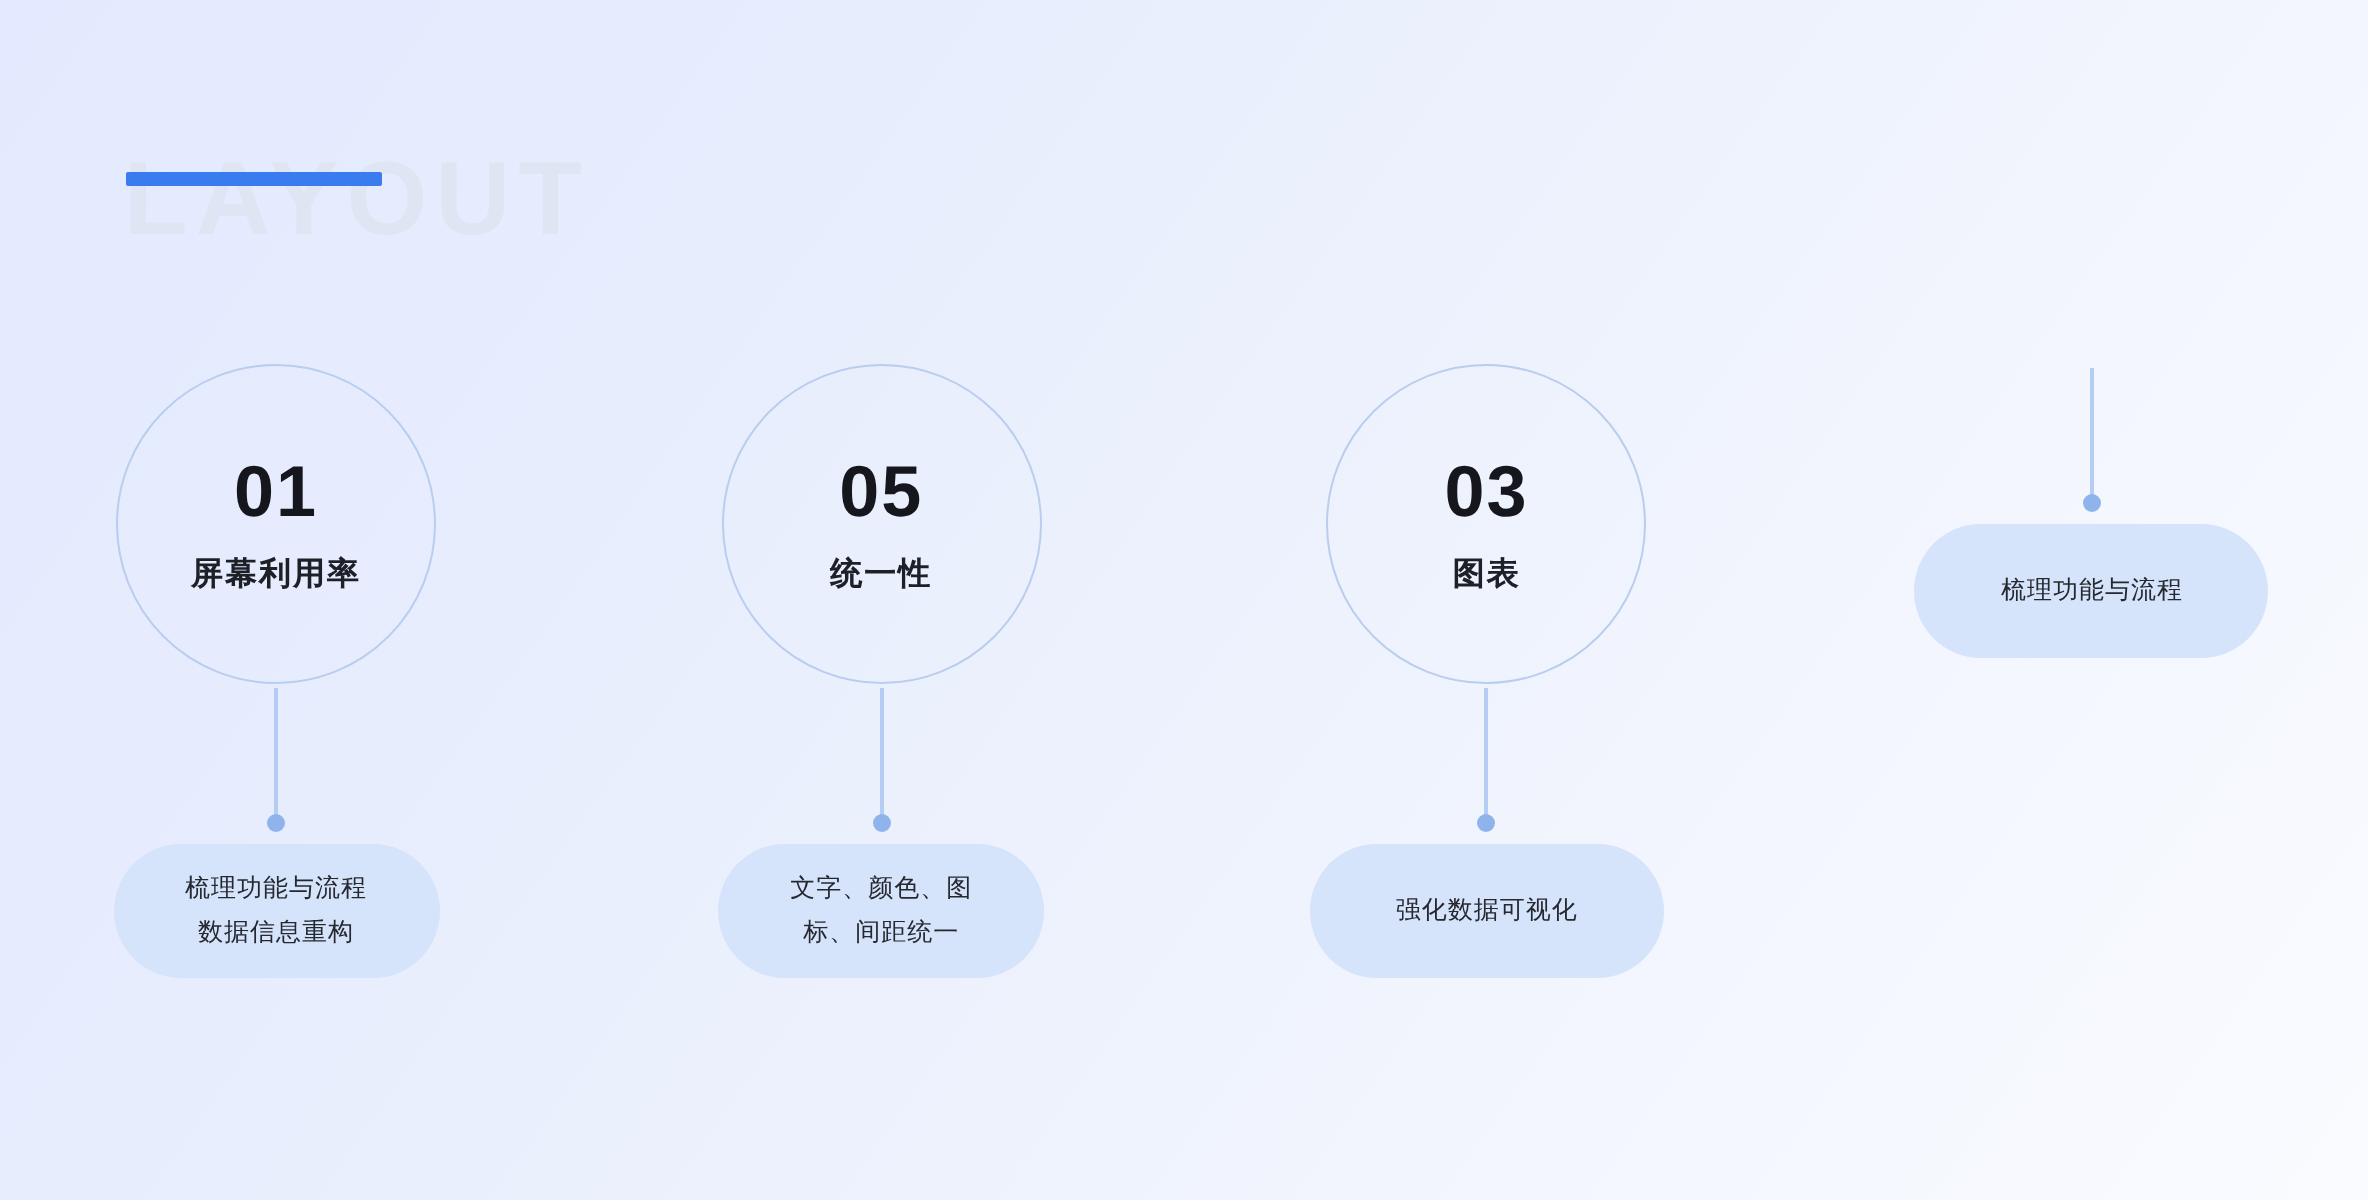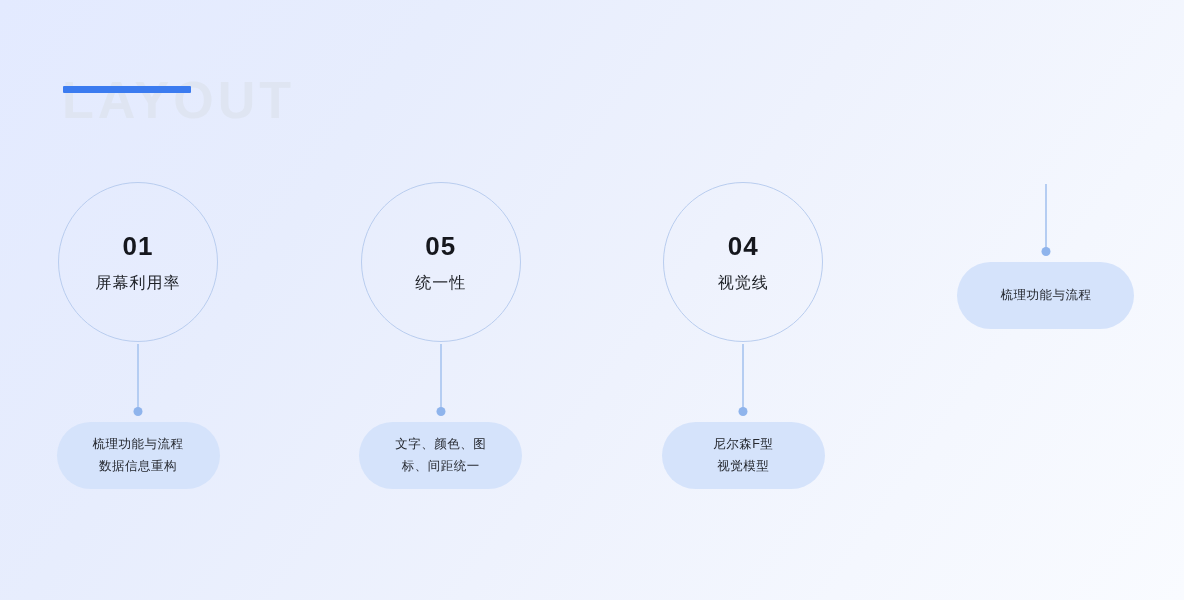--- a/index.html
+++ b/index.html
@@ -87,30 +87,30 @@
     border-radius: 50%;
     border: 1px solid #b9cdef;
     box-sizing: border-box;
     display: flex;
     flex-direction: column;
     align-items: center;
     justify-content: center;
     background: transparent;
   }
   .circle-num {
-    font-size: 26px;
+    font-size: 36px;
     font-weight: 700;
     color: #15171d;
     letter-spacing: 1px;
     line-height: 1;
     margin-bottom: 16px;
   }
   .circle-label {
     font-size: 16px;
-    font-weight: 400;
+    font-weight: 700;
     color: #1d2026;
     letter-spacing: 1px;
     line-height: 1;
     white-space: nowrap;
   }
 
   .connector {
     position: relative;
     width: 9px;
     height: 72px;
@@ -197,35 +197,34 @@
       <div class="connector">
         <div class="connector-line"></div>
         <div class="connector-dot"></div>
       </div>
       <div class="card">
         <div class="card-text">文字、颜色、图
 标、间距统一</div>
       </div>
     </div>
 
-
     <div class="step">
       <div class="circle">
-        <div class="circle-num">04</div>
-        <div class="circle-label">视觉线</div>
-      </div>
-      <div class="connector">
-        <div class="connector-line"></div>
-        <div class="connector-dot"></div>
-      </div>
-      <div class="card">
-        <div class="card-text">尼尔森F型
-视觉模型</div>
-      </div>
-    </div>
+        <div class="circle-num">03</div>
+        <div class="circle-label">图表</div>
+      </div>
+      <div class="connector">
+        <div class="connector-line"></div>
+        <div class="connector-dot"></div>
+      </div>
+      <div class="card wide">
+        <div class="card-text">强化数据可视化</div>
+      </div>
+    </div>
+
 
     <div class="step">
       <div class="connector">
         <div class="connector-line"></div>
         <div class="connector-dot"></div>
       </div>
       <div class="card wide">
         <div class="card-text">梳理功能与流程</div>
       </div>
     </div>

